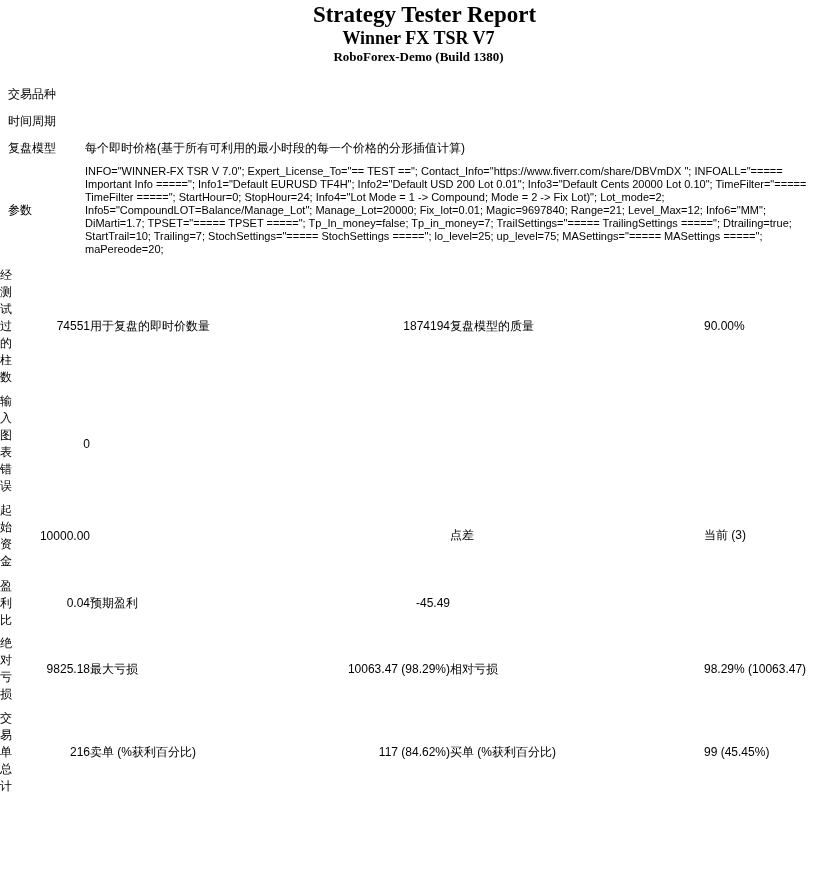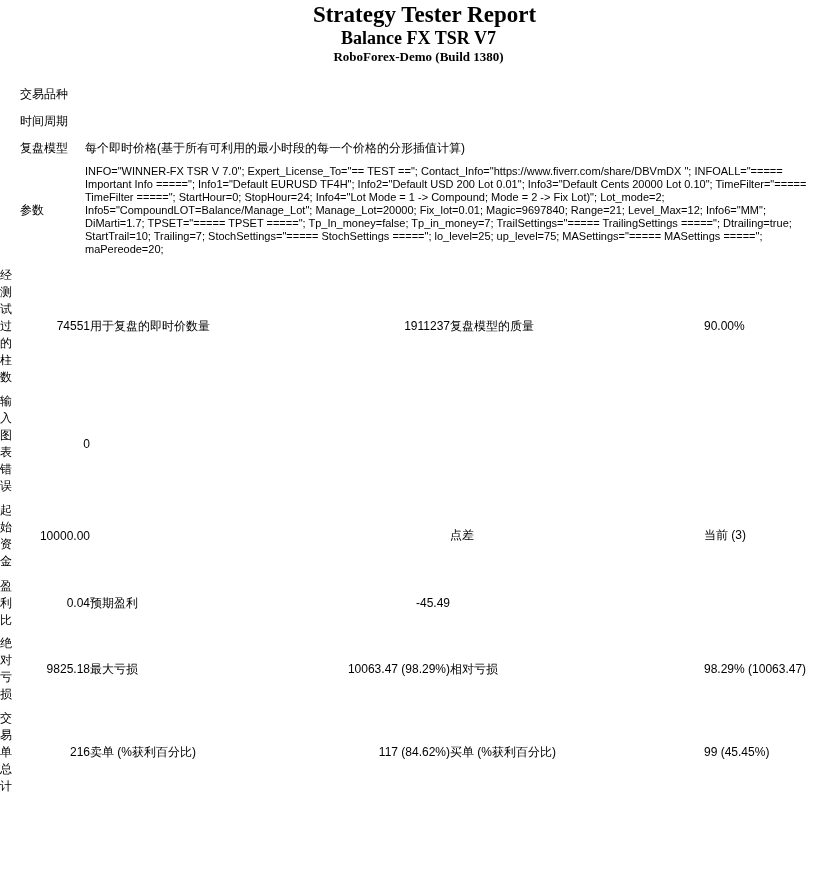--- a/index.html
+++ b/index.html
@@ -14,21 +14,21 @@
 
   
   .header { text-align: center; padding-top: 2px; font-family: "Liberation Serif", "DejaVu Serif", serif; }
   .title    { font-size: 23px; font-weight: bold; line-height: 26px; padding-left: 12px; }
   .subtitle { font-size: 18px; font-weight: bold; line-height: 21px; }
   .server   { font-size: 13px; font-weight: bold; line-height: 15px; }
 
   
   .info { margin-top: 17px; }
   .info-row { display: flex; align-items: center; min-height: 27px; }
-  .info-label { width: 85px; padding-left: 20px; flex: none; }
+  .info-label { width: 85px; padding-left: 8px; flex: none; }
   .info-value { flex: 1; padding-right: 12px; }
   .info-row.params { align-items: center; padding: 3px 0; }
   .info-row.params .info-value {
     font-size: 11px; line-height: 13px; max-width: 744px;
     word-wrap: break-word;
   }
 
   
   table.stats { width: 837px; border-collapse: collapse; table-layout: fixed; margin-top: 2px; }
   table.stats td { padding: 0; vertical-align: middle; overflow: hidden; }
@@ -45,21 +45,21 @@
   tr.r3 td { height: 73px; }
   tr.r4 td { height: 56px; }
   tr.r5 td { height: 76px; margin-left: 12px; }
   tr.r6 td { height: 90px; }
 </style>
 </head>
 <body>
 
 <div class="header">
   <div class="title">Strategy Tester Report</div>
-  <div class="subtitle">Balance FX TSR V7</div>
+  <div class="subtitle">Winner FX TSR V7</div>
   <div class="server">RoboForex-Demo (Build 1380)</div>
 </div>
 
 <div class="info">
   <div class="info-row">
     <div class="info-label">交易品种</div>
   </div>
   <div class="info-row">
     <div class="info-label">时间周期</div>
   </div>
@@ -82,21 +82,21 @@
       <col style="width:254px">
       <col style="width:133px">
   </colgroup>
   <tbody>
     <tr class="r0">
       <td class="g">
           <div class="vlabel">经测试过的柱数</div>
         </td>
       <td class="v1">74551</td>
       <td class="l2">用于复盘的即时价数量</td>
-      <td class="v2">1911237</td>
+      <td class="v2">1874194</td>
       <td class="l3">复盘模型的质量</td>
       <td class="v3">90.00%</td>
     </tr>
     <tr class="r1">
       <td class="g">
           <div class="vlabel">输入图表错误</div>
         </td>
       <td class="v1">0</td>
       <td class="l2"></td>
       <td class="v2"></td>

